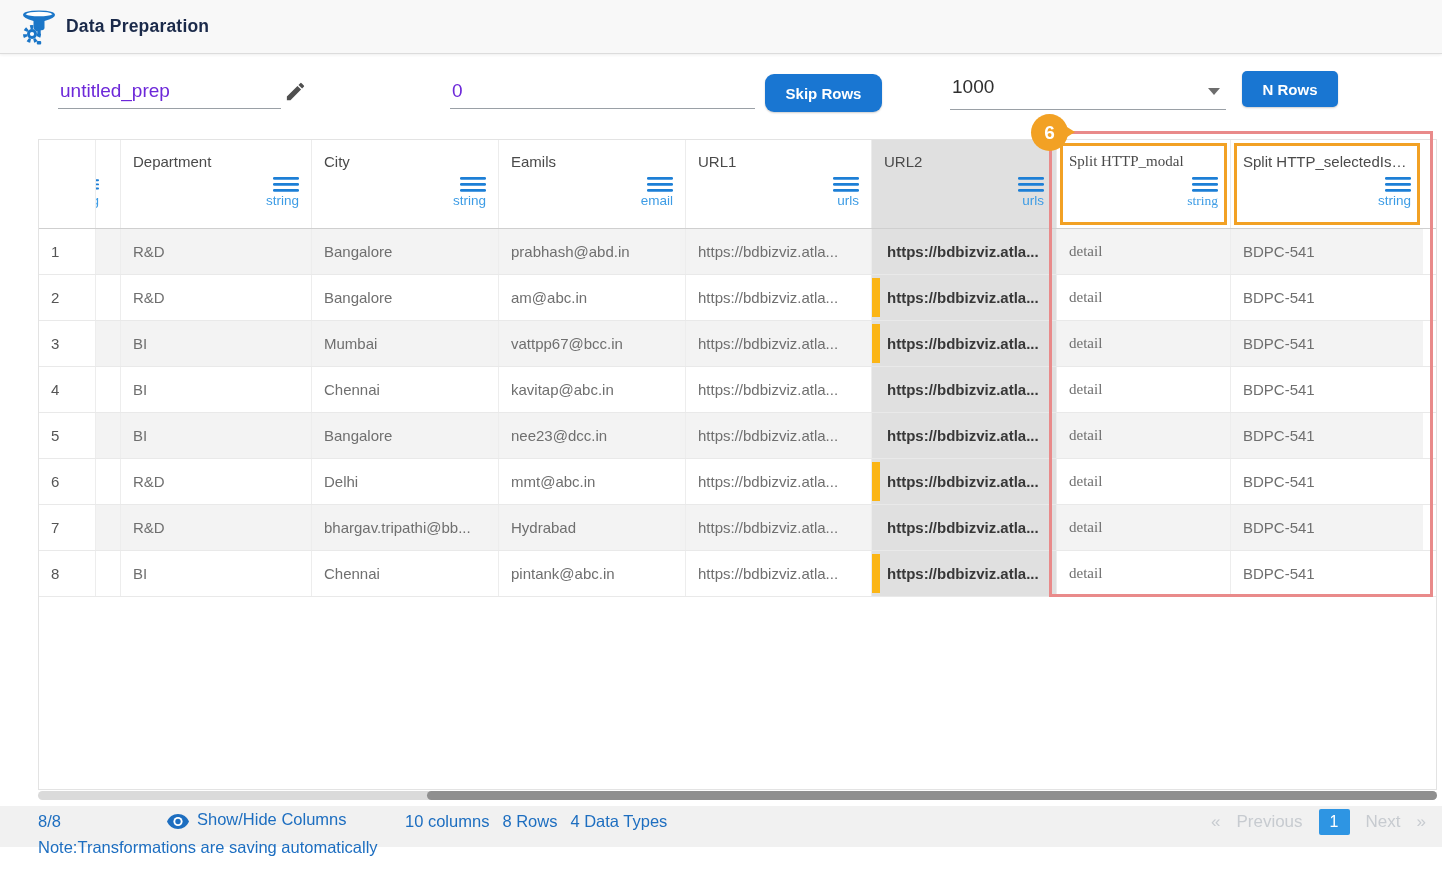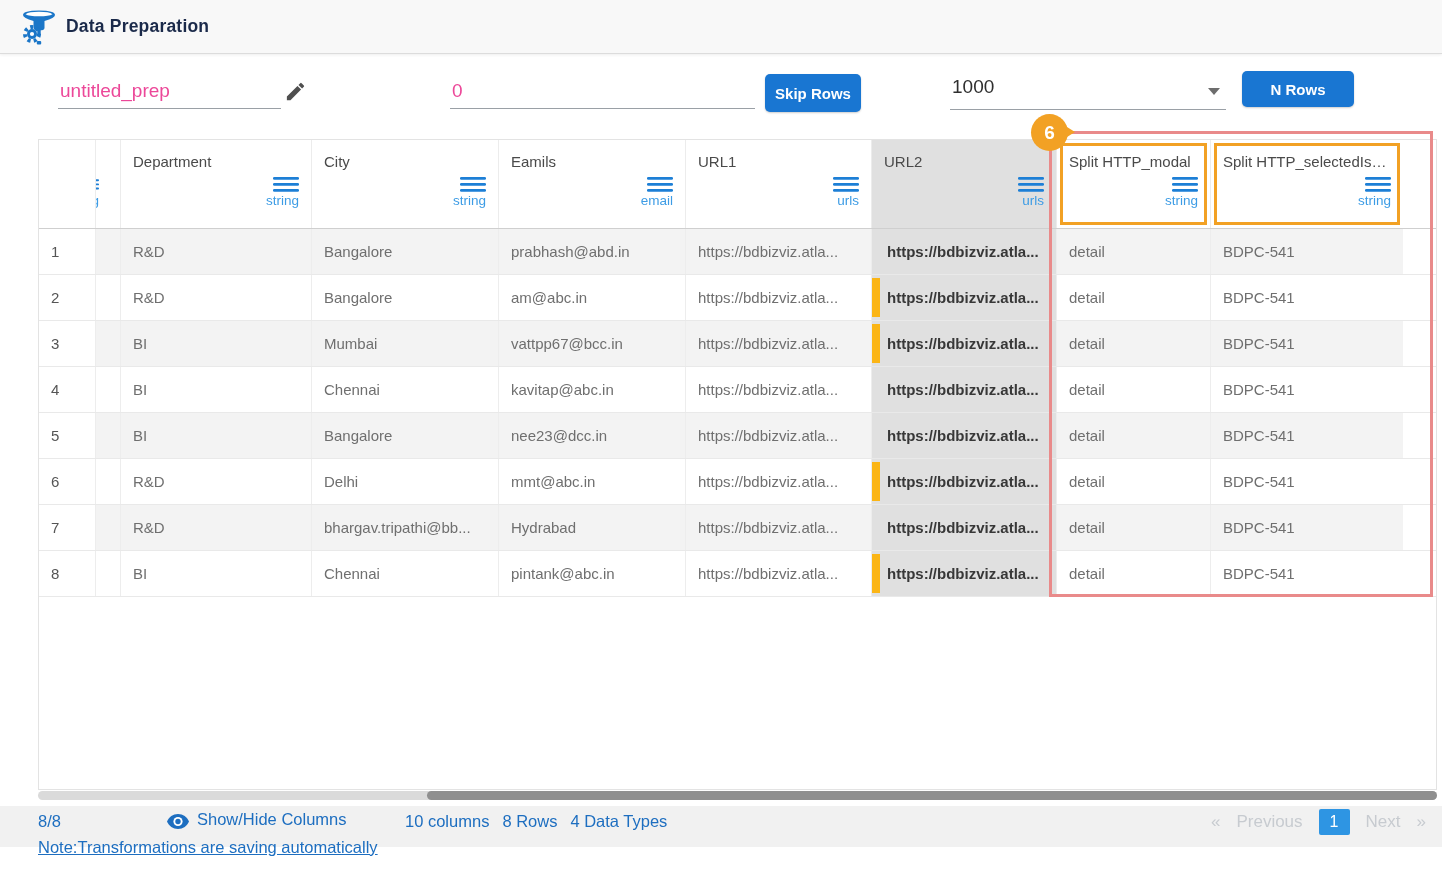--- a/index.html
+++ b/index.html
@@ -14,32 +14,32 @@
     position:absolute; left:0; top:0; width:1442px; height:54px;
     background:#f8f8f8; border-bottom:1px solid #dcdcdc;
     box-shadow:0 1px 3px rgba(0,0,0,.07);
     display:flex; align-items:center; padding-left:20px; z-index:10;
   }
   .topbar .title { font-size:17.5px; font-weight:bold; color:#1b2a4a; margin-left:8px; letter-spacing:.2px; }
 
   
   .ctl-input { position:absolute; border:none; outline:none; background:transparent;
     border-bottom:1px solid #9aa0a6; font-family:"Liberation Sans",sans-serif;
-    font-size:19px; color:#ec4899; padding:2px 2px 6px 2px; }
+    font-size:19px; color:#6d28d9; padding:2px 2px 6px 2px; }
   #prep-name { left:58px; top:78px; width:223px; }
   #skip-val  { left:450px; top:78px; width:305px; }
   .pencil { position:absolute; left:284px; top:80px; cursor:pointer; }
   .btn {
     position:absolute; background:#1976d2; color:#fff; border:none; border-radius:5px;
     font-family:"Liberation Sans",sans-serif; font-size:15px; font-weight:600;
     display:flex; align-items:center; justify-content:center; cursor:pointer;
     box-shadow:0 1px 2px rgba(0,0,0,.2);
   }
-  #skip-btn { left:765px; top:74px; width:96px; height:38px; }
-  #nrows-btn{ left:1242px; top:71px; width:112px; height:36px; }
+  #skip-btn { left:765px; top:74px; width:117px; height:38px;border-radius:9px; }
+  #nrows-btn{ left:1242px; top:71px; width:96px; height:36px; }
   .select {
     position:absolute; left:950px; top:74px; width:276px; height:36px;
     border-bottom:1px solid #9aa0a6; font-size:19px; color:#2f2f2f;
     padding:2px 2px 0 2px; cursor:pointer;
   }
   .select .caret { position:absolute; right:6px; top:14px; width:0; height:0;
     border-left:6px solid transparent; border-right:6px solid transparent;
     border-top:7px solid #6d6d6d; }
 
   
@@ -61,21 +61,21 @@
   .tr { display:flex; height:46px; border-bottom:1px solid #e9e9e9; background:#fff; }
   .td { display:flex; align-items:center; padding:0 12px; font-size:15px; color:#6f6f6f;
         border-right:1px solid #ededed; overflow:hidden; white-space:nowrap; cursor:default; }
   .tr.odd .td { background:#f3f3f3; }
   .td.rownum { background:#fff !important; color:#555; }
   .td.url2 { background:#e0e0e0 !important; color:#383838; font-weight:600; position:relative; padding-left:15px; }
   .flag { position:absolute; left:-1px; top:3px; bottom:3px; width:9px; background:#fbb515; }
 
   .w0{width:57px;flex:none;} .w1{width:22px;flex:none;} .w2{width:191px;flex:none;}
   .w3{width:187px;flex:none;} .w4{width:187px;flex:none;} .w5{width:186px;flex:none;}
-  .w6{width:185px;flex:none;} .w7{width:154px;flex:none;} .w8{width:192px;flex:none;border-right:none;}
+  .w6{width:185px;flex:none;} .w7{width:174px;flex:none;font-family:Liberation Serif, serif;} .w8{width:192px;flex:none;border-right:none;}
 
   
   .pink-region { position:absolute; left:1010px; top:-9px; width:384px; height:466px;
                  border:3px solid #e98a8a; pointer-events:none; z-index:4; }
   .step-badge { position:absolute; left:992px; top:-26px; width:37px; height:37px;
                 background:#f2a124; border-radius:50%; color:#fff; font-size:19px; font-weight:bold;
                 display:flex; align-items:center; justify-content:center; z-index:5; }
   .step-badge::after { content:""; position:absolute; left:28px; top:8px; width:0; height:0;
                 border-left:16px solid #f2a124; border-top:10px solid transparent;
                 border-bottom:10px solid transparent; }
@@ -90,21 +90,21 @@
   .footer { position:absolute; left:0; top:806px; width:1442px; height:41px; background:#f1f1f1; }
   .footer .blue { color:#1d6ec0; font-size:16.5px; }
   .f-count { position:absolute; left:38px; top:6px; }
   .f-showhide { position:absolute; left:167px; top:4px; display:flex; align-items:flex-end; gap:8px; cursor:pointer; }
   .f-stats { position:absolute; left:405px; top:6px; display:flex; gap:13px; }
   .f-pag { position:absolute; right:16px; top:3px; display:flex; align-items:center; gap:16px;
            color:#c7cbd0; font-size:17px; }
   .f-pag .pgitem { cursor:pointer; }
   .page-box { width:31px; height:26px; background:#2e95e3; color:#fff; font-size:16px;
               display:flex; align-items:center; justify-content:center; border-radius:2px; cursor:pointer; }
-  .note { position:absolute; left:38px; top:838px; color:#1d6ec0; font-size:16.5px;text-decoration:underline; }
+  .note { position:absolute; left:38px; top:838px; color:#1d6ec0; font-size:16.5px; }
 </style>
 </head>
 <body>
 
 <div class="sheet">
 
   <div class="topbar">
     <svg width="38" height="40" viewBox="0 0 38 40">
       <path d="M3 8 Q3 3.5 19 3.5 Q35 3.5 35 8 Q35 11 24.5 14 L24.5 21 Q24.5 23.5 19 23.5 Q13.5 23.5 13.5 21 L13.5 14 Q3 11 3 8 Z" fill="#1b76c8"></path>
       <path d="M5.5 7.2 Q9 4.8 19 4.8 Q29 4.8 32.5 7.2 Q29 9.3 19 9.3 Q9 9.3 5.5 7.2 Z" fill="#ffffff"></path>

